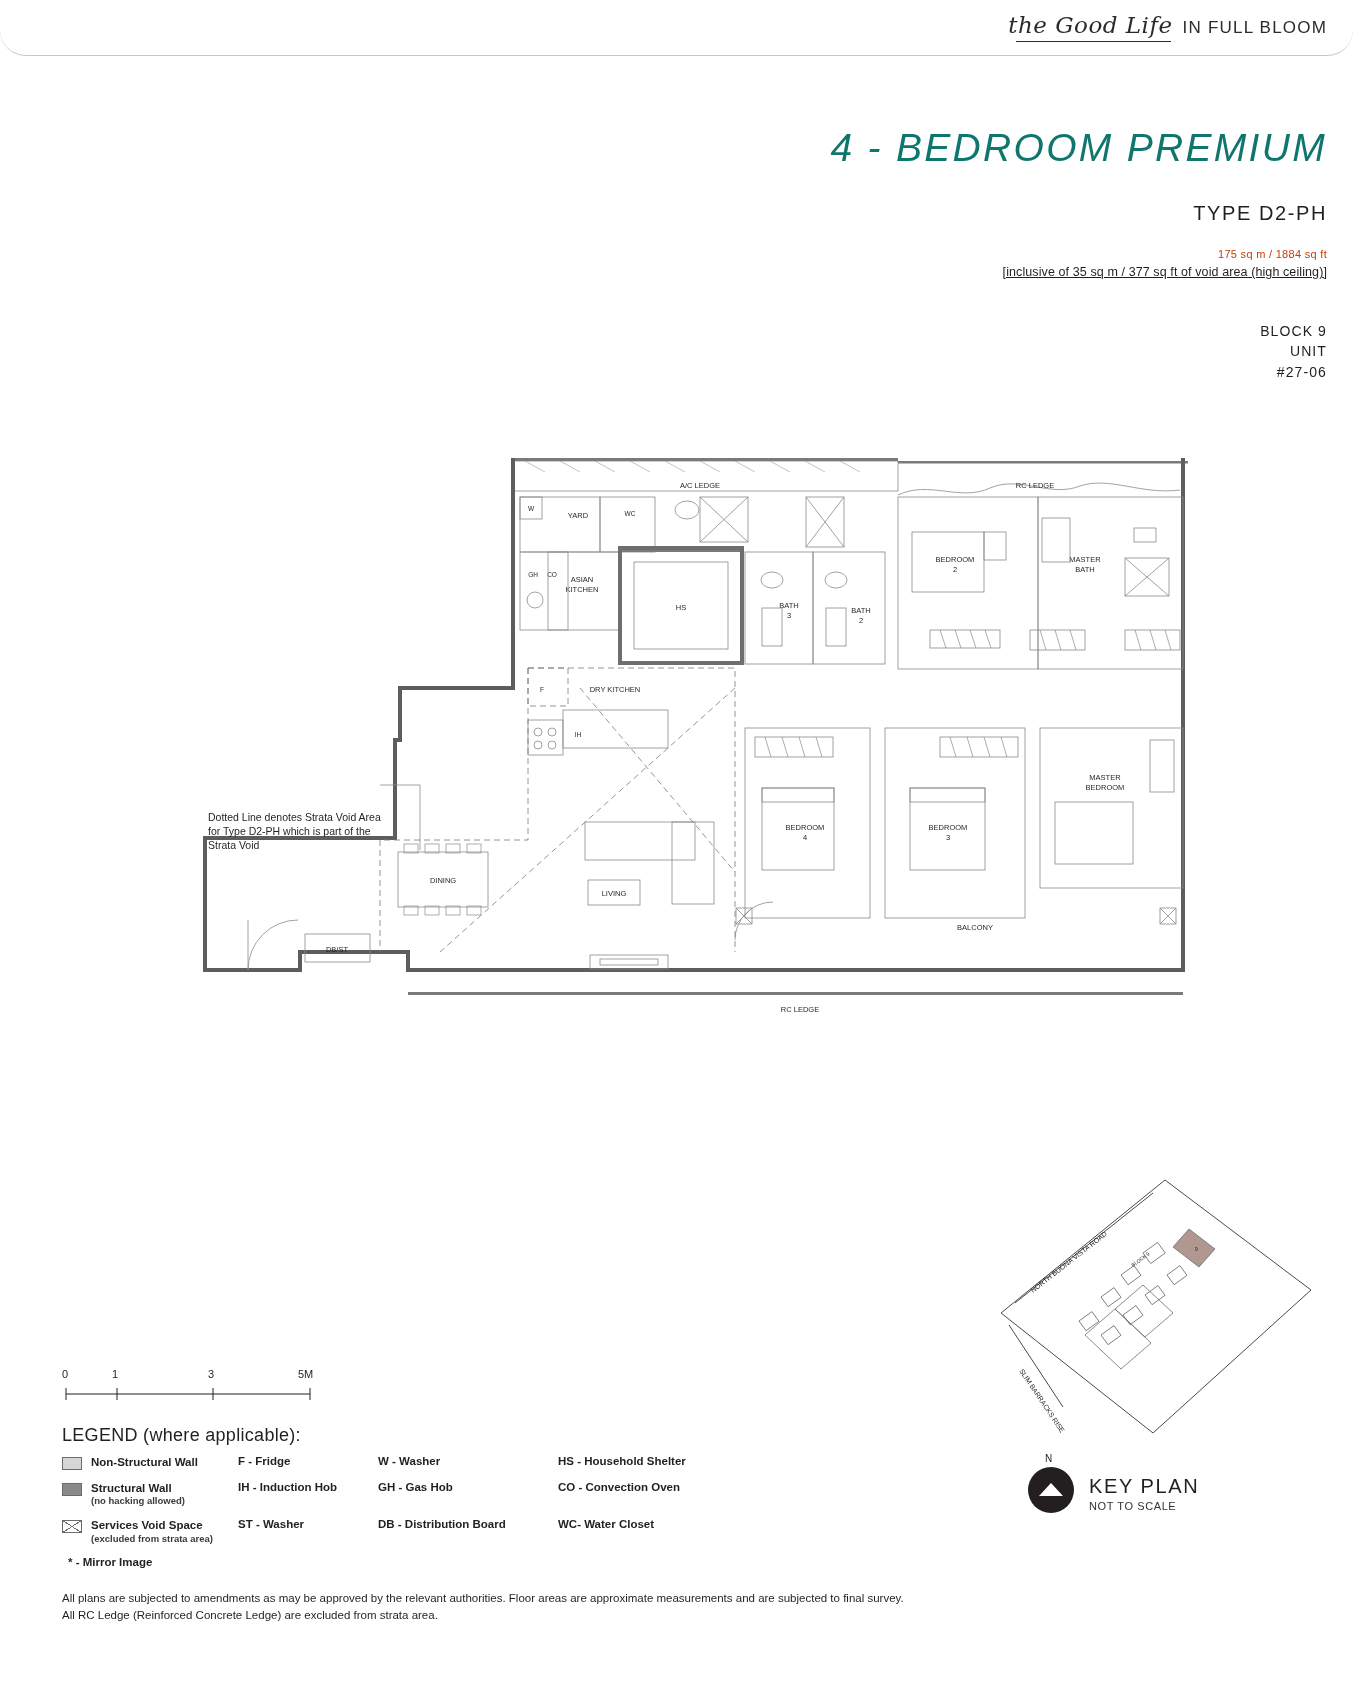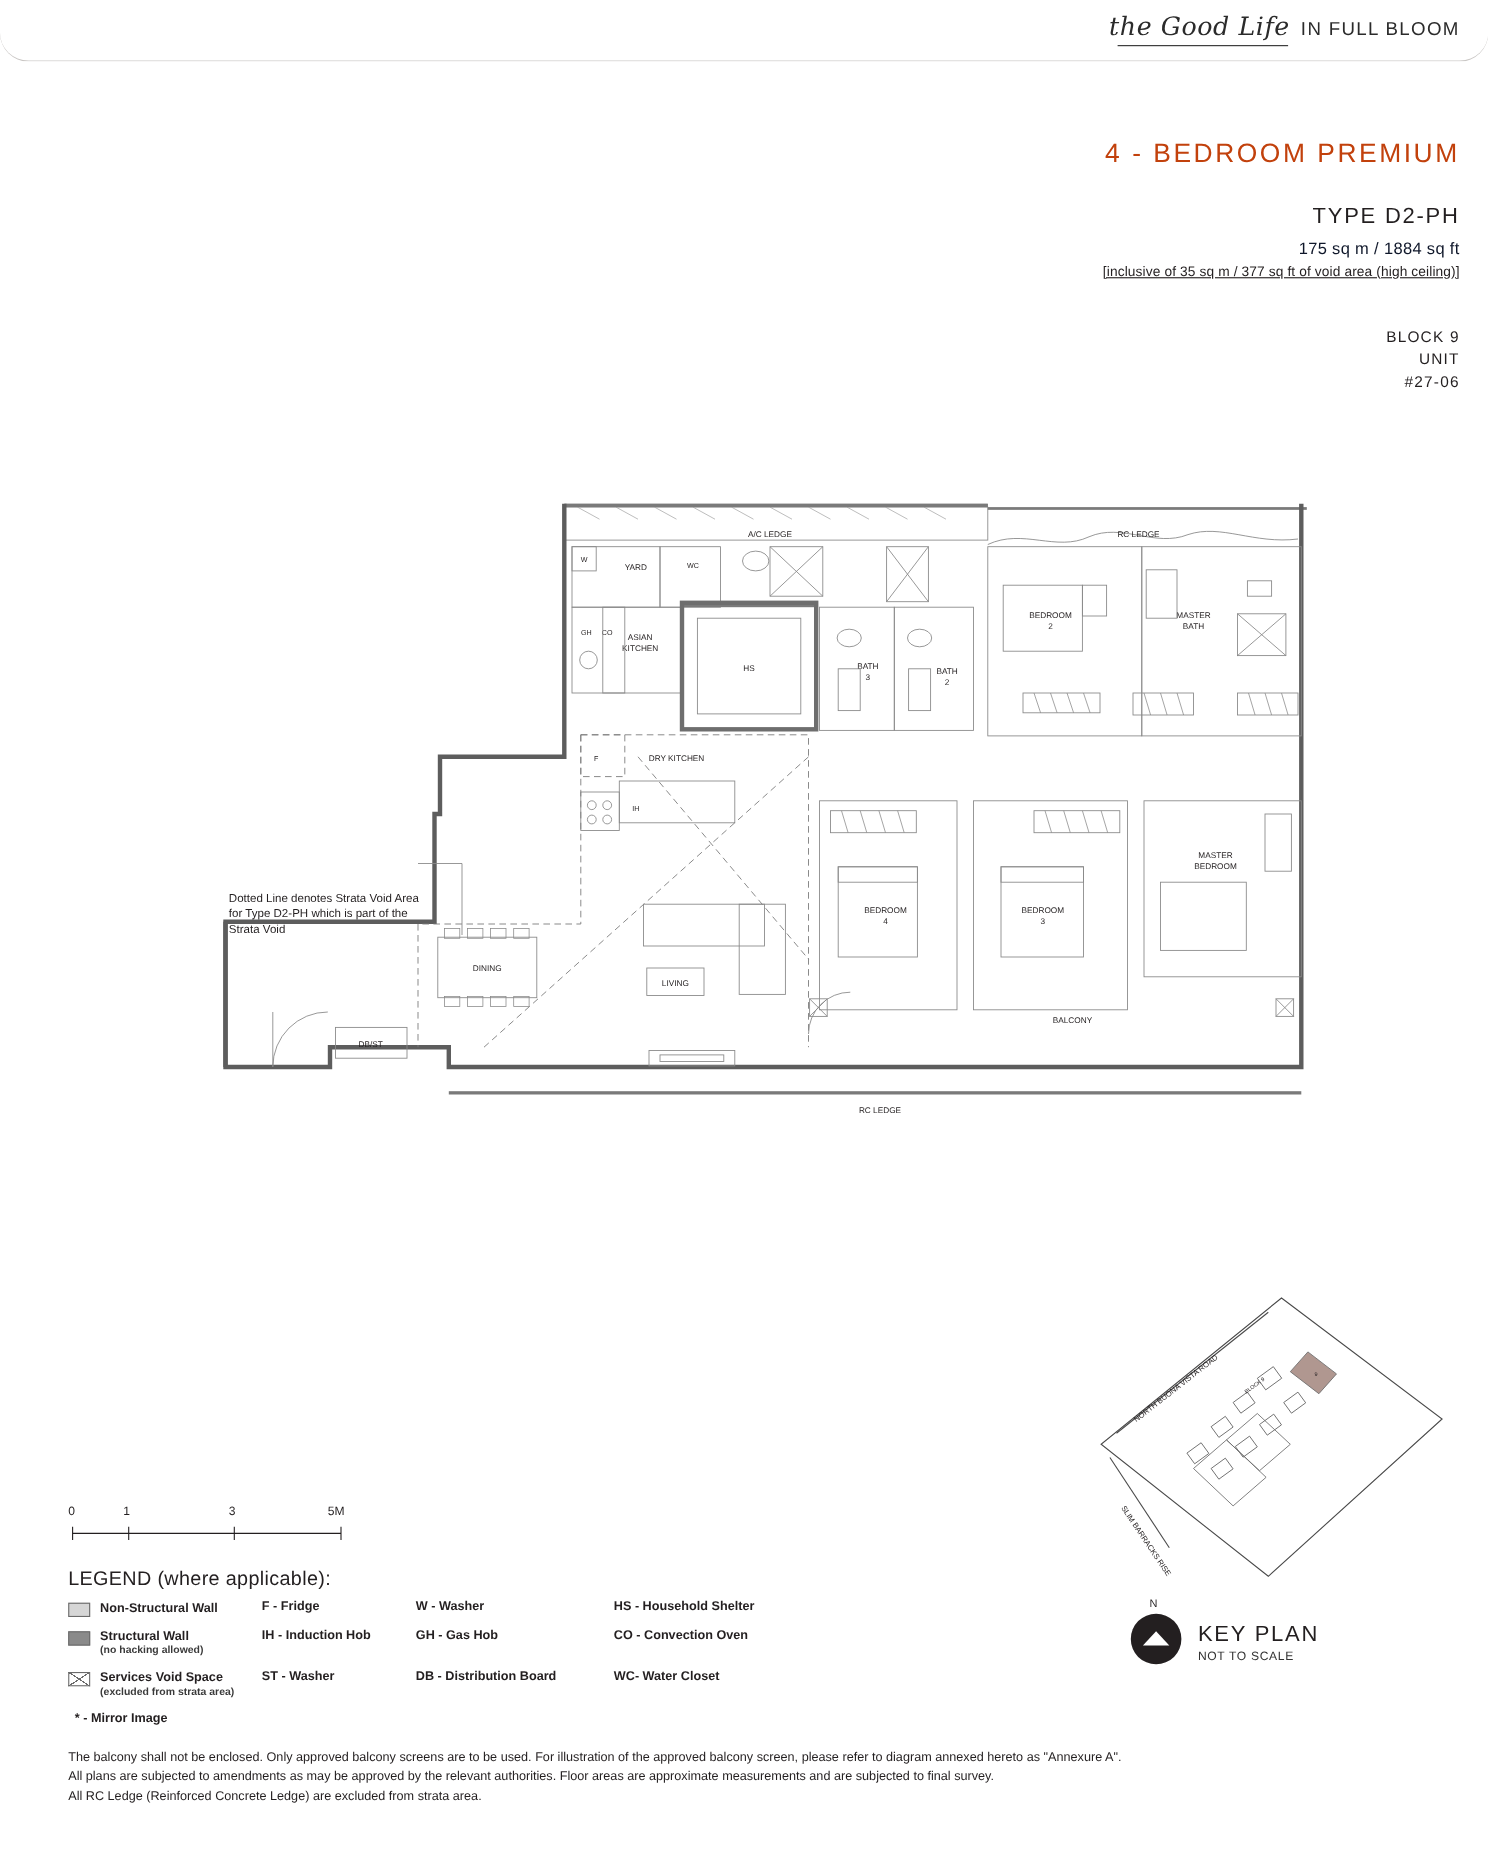--- a/index.html
+++ b/index.html
@@ -29,24 +29,24 @@
     position:relative; padding-bottom:2px;
   }
   .brand-script::after{
     content:""; position:absolute; left:8px; right:2px; bottom:-2px; height:1px; background:#2b2b2b;
   }
   .brand-rest { font-size:17px; letter-spacing:1.2px; color:#2b2b2b; font-weight:400; }
 
   
   .title-block { position:absolute; right:26px; top:126px; text-align:right; }
   .unit-title {
-    font-size:24px; letter-spacing:2.3px; font-weight:400; color:#c2410c; margin:0;
+    font-size:39px; letter-spacing:2.3px; font-weight:400; color:#0f766e; margin:0;font-style:italic;
   }
   .type-line { font-size:20px; letter-spacing:1.6px; margin-top:32px; color:#231f20; }
-  .area-line { font-size:15px; letter-spacing:.3px; margin-top:9px; color:#0f172a; }
+  .area-line { font-size:11px; letter-spacing:.3px; margin-top:23px; color:#c2410c; }
   .void-line { font-size:12.5px; letter-spacing:.1px; margin-top:5px; color:#231f20;text-decoration:underline; }
   .block-line { font-size:14px; letter-spacing:1.1px; margin-top:42px; color:#231f20; line-height:1.45; }
 
   
   .plan { position:absolute; left:0; top:440px; width:1353px; height:650px; }
   .plan svg { display:block; }
 
   .note-text {
     position:absolute; left:208px; top:810px; width:180px;
     font-size:10.5px; line-height:1.35; color:#231f20;
@@ -439,16 +439,15 @@
     <span class="n">N</span>
     <span class="tri"></span>
   </div>
   <div class="kp-label">
     <div class="kp-title">KEY PLAN</div>
     <div class="kp-sub">NOT TO SCALE</div>
   </div>
 </div>
 
 <div class="disclaimer">
-  <div>The balcony shall not be enclosed. Only approved balcony screens are to be used. For illustration of the approved balcony screen, please refer to diagram annexed hereto as "Annexure A".</div>
   <div>All plans are subjected to amendments as may be approved by the relevant authorities. Floor areas are approximate measurements and are subjected to final survey.</div>
   <div>All RC Ledge (Reinforced Concrete Ledge) are excluded from strata area.</div>
 </div>
 
 </body></html>

